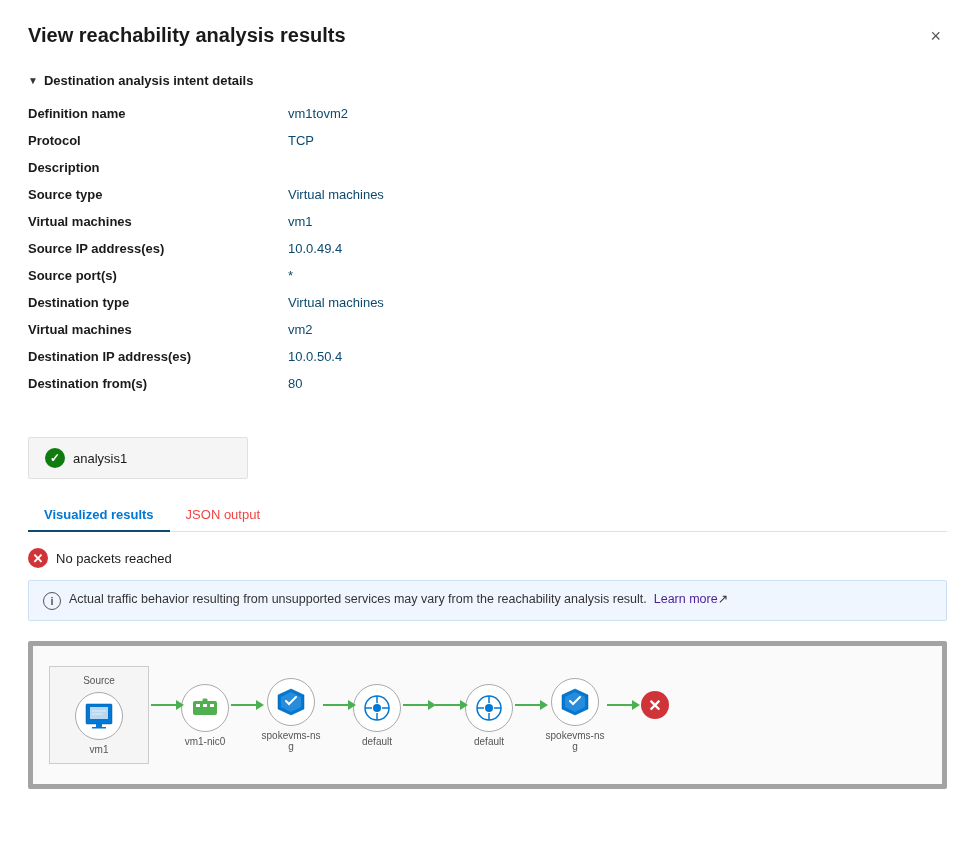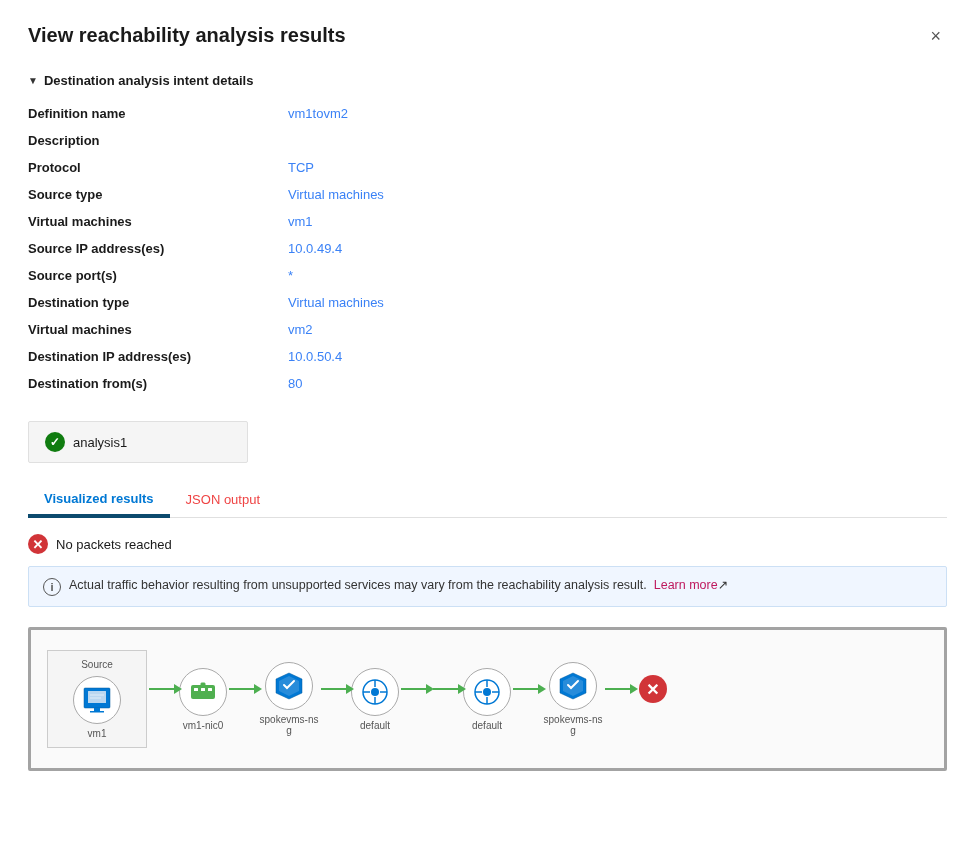--- a/index.html
+++ b/index.html
@@ -44,33 +44,33 @@
       margin-bottom: 12px;
       color: #1a1a1a;
     }
     .triangle-icon {
       font-size: 10px;
       color: #333;
     }
     .details-table {
       width: 100%;
       border-collapse: collapse;
-      margin-bottom: 24px;
+      margin-bottom: 40px;
     }
     .details-table tr td {
       padding: 6px 0;
       vertical-align: top;
     }
     .details-table tr td:first-child {
       font-weight: 600;
       width: 260px;
       color: #1a1a1a;
     }
     .details-table tr td:last-child {
-      color: #3b82f6;
+      color: #0c4a6e;
     }
     .analysis-badge {
       display: inline-flex;
       align-items: center;
       gap: 8px;
       background: #f5f5f5;
       border: 1px solid #e0e0e0;
       padding: 10px 16px;
       border-radius: 2px;
       margin-bottom: 20px;
@@ -100,21 +100,21 @@
       cursor: pointer;
       font-size: 13px;
       color: #ef4444;
       border: none;
       background: none;
       border-bottom: 2px solid transparent;
       margin-bottom: -1px;
     }
     .tab.active {
       color: #0078d4;
-      border-bottom: 4px solid #0c4a6e;
+      border-bottom: 2px solid #0c4a6e;
       font-weight: 600;
     }
     .error-row {
       display: flex;
       align-items: center;
       gap: 8px;
       margin-bottom: 12px;
     }
     .error-circle {
       width: 20px;
@@ -149,27 +149,27 @@
       display: flex;
       align-items: center;
       justify-content: center;
       font-size: 11px;
       font-weight: bold;
       color: #555;
       flex-shrink: 0;
       margin-top: 1px;
     }
     .learn-more {
-      color: #be185d;
+      color: #4c1d95;
       text-decoration: none;
       cursor: pointer;
     }
     .flow-diagram {
       background: #fafafa;
-      border: 3px solid #a3a3a3;
+      border: 5px solid #a3a3a3;
       padding: 20px 16px;
       border-radius: 2px;
       overflow-x: auto;
     }
     .flow-inner {
       display: flex;
       align-items: center;
       gap: 0;
       min-width: 820px;
     }
@@ -266,26 +266,26 @@
   </div>
 
   
   <table class="details-table">
     <tbody id="details-tbody">
         <tr>
           <td>Definition name</td>
           <td>vm1tovm2</td>
         </tr>
         <tr>
+          <td>Protocol</td>
+          <td>TCP</td>
+        </tr>
+        <tr>
           <td>Description</td>
           <td></td>
-        </tr>
-        <tr>
-          <td>Protocol</td>
-          <td>TCP</td>
         </tr>
         <tr>
           <td>Source type</td>
           <td>Virtual machines</td>
         </tr>
         <tr>
           <td>Virtual machines</td>
           <td>vm1</td>
         </tr>
         <tr>

